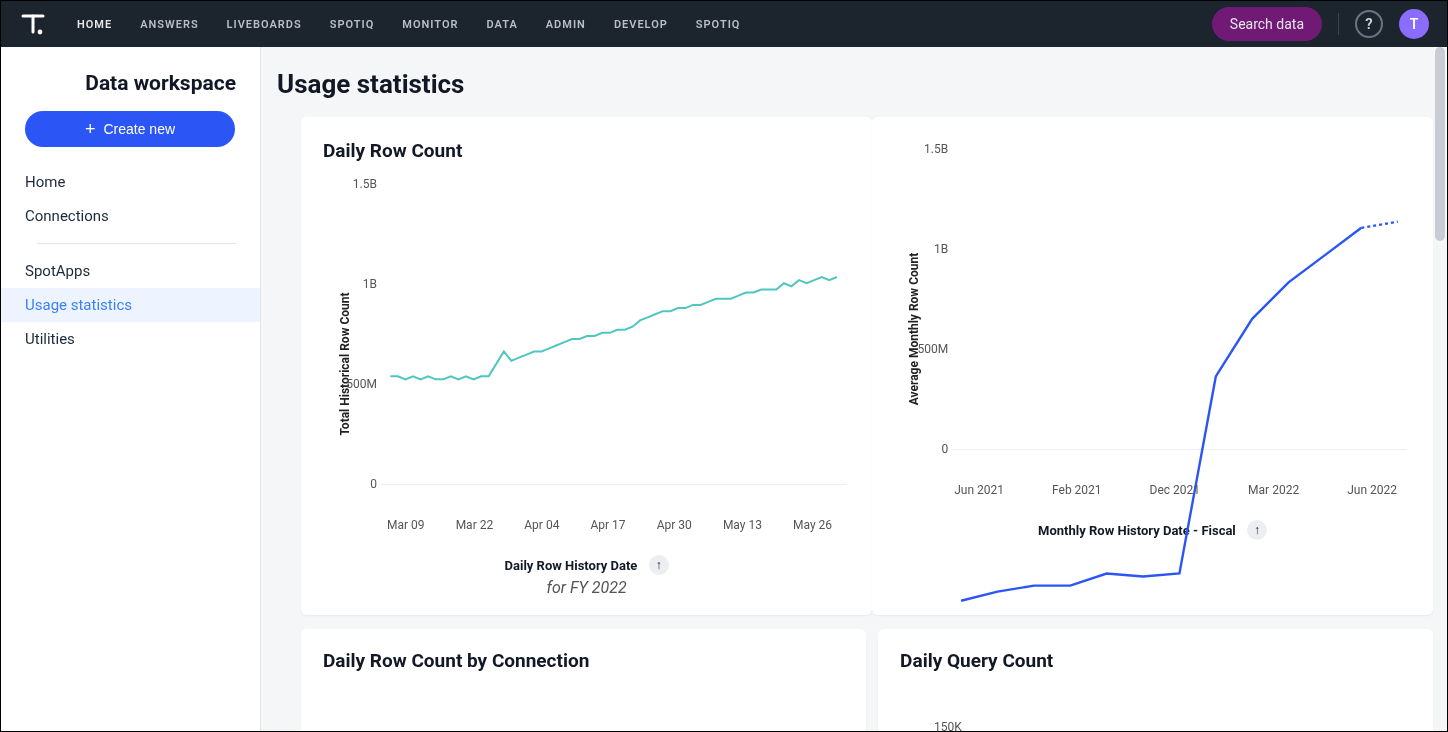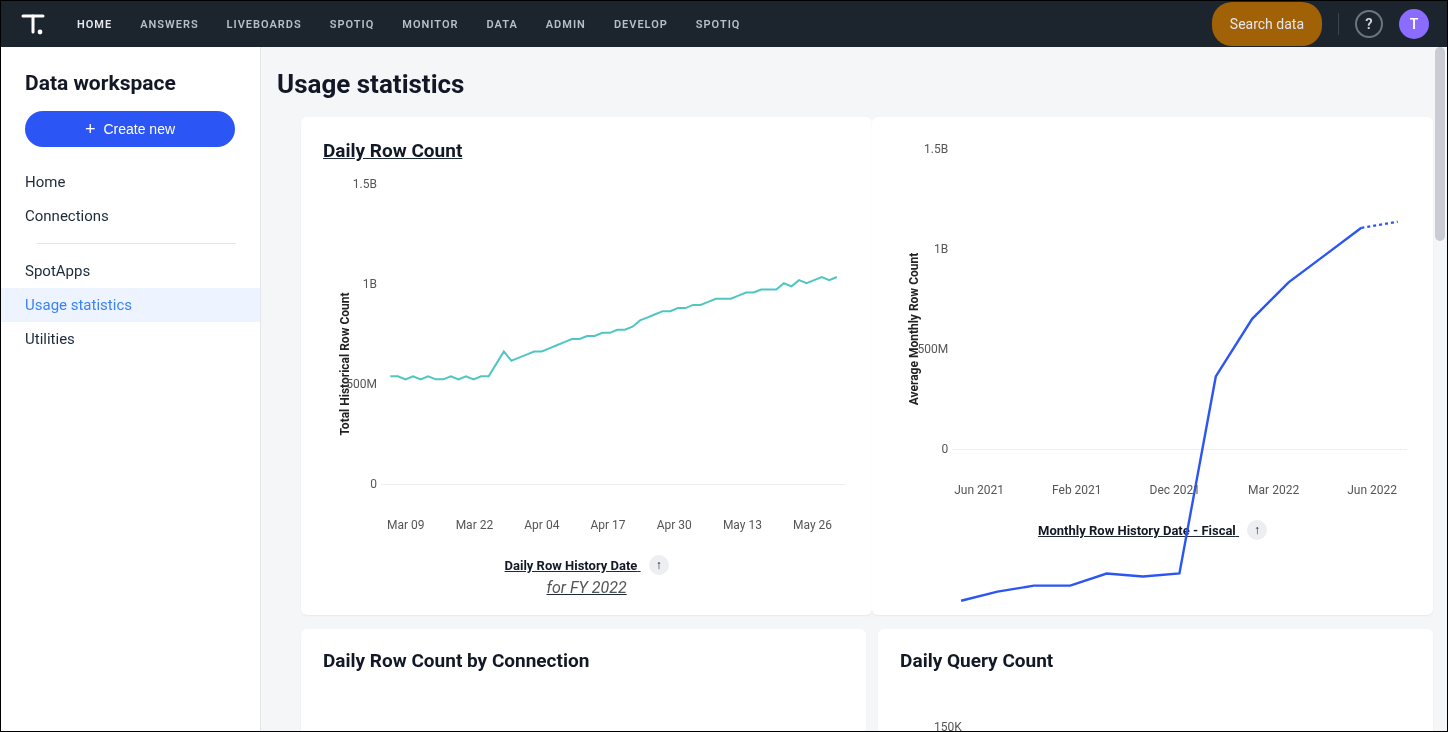--- a/index.html
+++ b/index.html
@@ -6,41 +6,41 @@
   body { font-family: -apple-system, BlinkMacSystemFont, "Segoe UI", Roboto, Helvetica, Arial, sans-serif; background:#f5f6f8; color:#1c2a3a; width:1448px; height:732px; overflow:hidden; position:relative; border:1px solid #000; }
 
   
   .topnav { height:46px; background:#1c242e; display:flex; align-items:center; padding:0 18px 0 16px; color:#cfd4db; }
   .logo { width:32px; height:32px; display:flex; align-items:center; justify-content:center; margin-right:28px; }
   .logo svg { display:block; }
   .nav-items { display:flex; gap:28px; align-items:center; }
   .nav-item { font-size:11px; letter-spacing:1px; font-weight:600; color:#b9bfc8; cursor:pointer; }
   .nav-item.home { color:#e6e8ec; }
   .topnav-right { margin-left:auto; display:flex; align-items:center; gap:12px; }
-  .pill-btn { background:#a16207; color:#e4e6ea; border-radius:20px; height:44px; padding:0 18px; display:flex; align-items:center; font-size:14px; cursor:pointer; }
+  .pill-btn { background:#701a75; color:#e4e6ea; border-radius:20px; height:34px; padding:0 18px; display:flex; align-items:center; font-size:14px; cursor:pointer; }
   .search-box { display:flex; align-items:center; background:#333c47; border-radius:20px; height:34px; width:300px; padding:0 14px; color:#9aa1ab; }
   .search-box svg { flex:0 0 auto; margin-right:8px; }
   .search-box input { border:none; background:transparent; color:#d0d3d9; font-size:14px; outline:none; width:100%; }
   .divider-v { width:1px; height:22px; background:#3a434e; margin:0 4px; }
   .help-circle { width:28px; height:28px; border:2px solid #6b7480; border-radius:50%; display:flex; align-items:center; justify-content:center; color:#d0d3d9; font-size:15px; font-weight:600; cursor:pointer; }
   .avatar { width:30px; height:30px; border-radius:50%; background:#8a6cff; color:#fff; display:flex; align-items:center; justify-content:center; font-size:14px; font-weight:600; cursor:pointer; margin-left:4px; }
 
   
   .layout { display:flex; height:calc(732px - 46px - 2px); }
   .sidebar { width:260px; background:#fff; border-right:1px solid #e3e5e9; padding:24px 0 0 0; overflow:hidden; }
-  .sidebar-title { font-size:21px; font-weight:700; color:#121826; padding:0 24px 16px 24px; }
+  .sidebar-title { font-size:21px; font-weight:700; color:#121826; padding:0 24px 16px 24px;text-align:right; }
   .create-btn { margin:0 24px 18px 24px; background:#2b55f4; color:#fff; border:none; border-radius:22px; height:36px; display:flex; align-items:center; justify-content:center; gap:8px; font-size:14px; font-weight:500; cursor:pointer; width:210px;}
   .create-btn .plus { font-size:18px; line-height:1; }
   .sb-item { padding:8px 24px; font-size:15px; color:#1c2a3a; cursor:pointer; }
   .sb-item.active { background:#eef4ff; color:#3b82f6; }
   .sb-divider { height:1px; background:#e3e5e9; margin:10px 24px 10px 36px; }
 
   .main { flex:1; overflow:auto; padding:22px 0 0 0; position:relative; }
   .page-title { font-size:26px; font-weight:700; color:#121826; padding:0 0 18px 16px; }
-  .cards { display:flex; gap:0; padding:0 14px 14px 40px;text-decoration:underline; }
+  .cards { display:flex; gap:0; padding:0 14px 14px 40px; }
   .card { background:#fff; border-radius:6px; box-shadow:0 1px 2px rgba(20,30,50,.06); padding:22px 22px 18px 22px; flex:1; min-height:486px; position:relative; }
   .card-title { font-size:19px; font-weight:700; color:#121826; margin-bottom:12px; }
 
   .chart-wrap { position:relative; height:380px; }
   .chart-ylab { position:absolute; left:-6px; top:50%; transform: translateY(-50%) rotate(-90deg); transform-origin:center; font-size:12px; font-weight:700; color:#222; white-space:nowrap; }
   .plot-area { position:absolute; left:58px; right:4px; top:10px; bottom:48px; }
   .ytick { position:absolute; left:10px; font-size:12px; color:#555; text-align:right; width:44px; transform:translateY(-50%); }
   .gridline { position:absolute; left:58px; right:4px; height:1px; background:#eceef1; }
   .xaxis-labels { position:absolute; left:58px; right:12px; bottom:22px; display:flex; justify-content:space-between; font-size:12px; color:#555; }
   .xcaption { text-align:center; font-size:13px; font-weight:700; color:#121826; margin-top:2px; }

